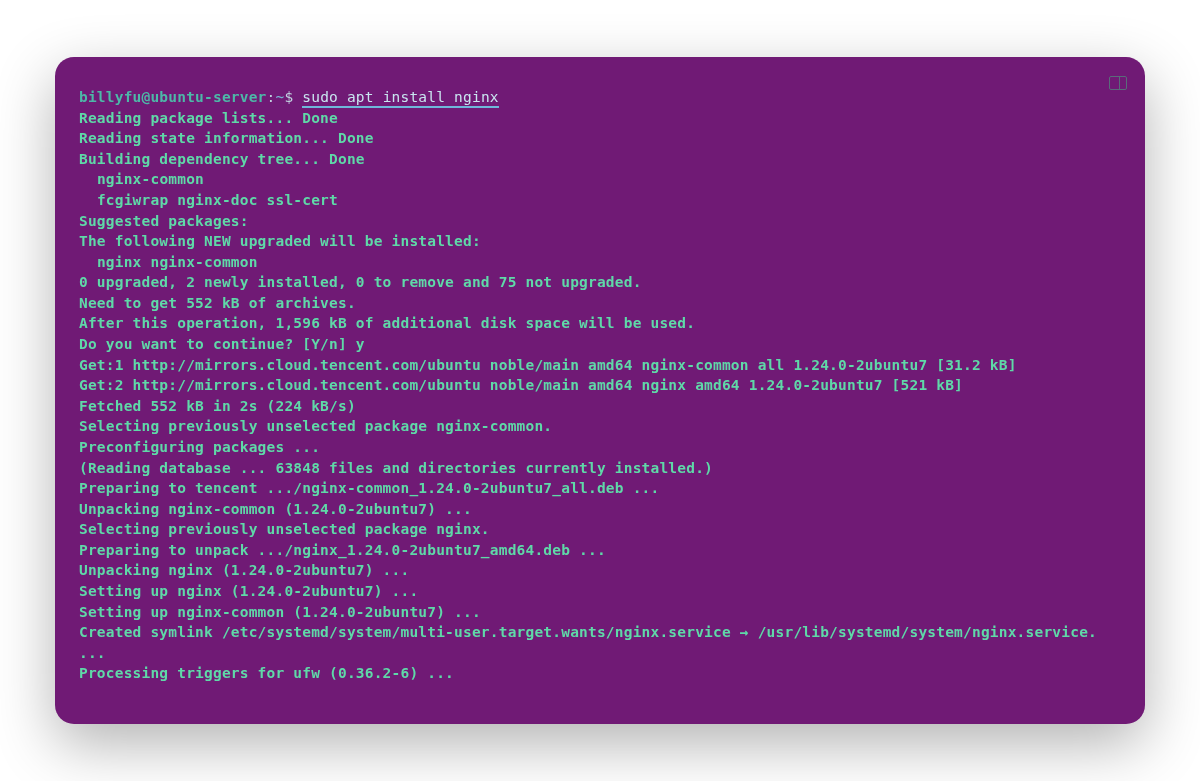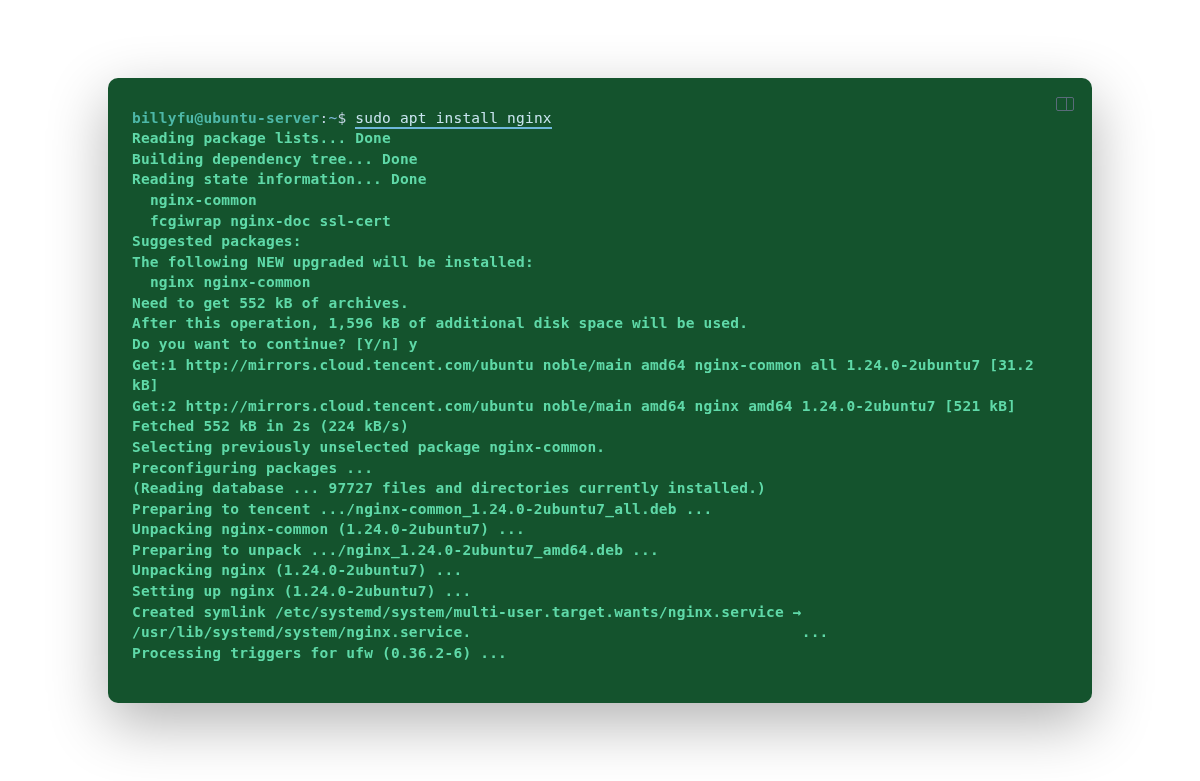--- a/index.html
+++ b/index.html
@@ -10,23 +10,23 @@
     body {
       background: #ffffff;
       display: flex;
       justify-content: center;
       align-items: center;
       min-height: 781px;
       padding: 40px;
       font-family: 'SF Mono', 'Menlo', 'Monaco', 'Consolas', monospace;
     }
     .terminal-window {
-      width: 984px;
-      background: #14532d;
-      border-radius: 10px;
+      width: 1090px;
+      background: #701a75;
+      border-radius: 19px;
       box-shadow: 0 20px 60px rgba(0, 0, 0, 0.3);
       overflow: hidden;
       position: relative;
     }
     .window-controls {
       position: absolute;
       top: 18px;
       right: 18px;
       z-index: 10;
     }
@@ -85,38 +85,41 @@
 <body>
 
 <div class="terminal-window">
   <div class="window-controls">
     <span class="window-icon"></span>
   </div>
   <div class="terminal-content">
     <div class="prompt-line"><span class="user-host">billyfu@ubuntu-server</span><span class="colon">:</span><span class="tilde">~</span><span class="dollar">$</span> <span class="command">sudo apt install nginx</span></div>
     <div id="output">
         <div class="output-line">Reading package lists... Done</div>
+        <div class="output-line">Reading state information... Done</div>
         <div class="output-line">Building dependency tree... Done</div>
-        <div class="output-line">Reading state information... Done</div>
         <div class="output-line">  nginx-common</div>
         <div class="output-line">  fcgiwrap nginx-doc ssl-cert</div>
         <div class="output-line">Suggested packages:</div>
         <div class="output-line">The following NEW upgraded will be installed:</div>
         <div class="output-line">  nginx nginx-common</div>
+        <div class="output-line">0 upgraded, 2 newly installed, 0 to remove and 75 not upgraded.</div>
         <div class="output-line">Need to get 552 kB of archives.</div>
         <div class="output-line">After this operation, 1,596 kB of additional disk space will be used.</div>
         <div class="output-line">Do you want to continue? [Y/n] y</div>
         <div class="output-line">Get:1 http://mirrors.cloud.tencent.com/ubuntu noble/main amd64 nginx-common all 1.24.0-2ubuntu7 [31.2 kB]</div>
         <div class="output-line">Get:2 http://mirrors.cloud.tencent.com/ubuntu noble/main amd64 nginx amd64 1.24.0-2ubuntu7 [521 kB]</div>
         <div class="output-line">Fetched 552 kB in 2s (224 kB/s)</div>
         <div class="output-line">Selecting previously unselected package nginx-common.</div>
         <div class="output-line">Preconfiguring packages ...</div>
-        <div class="output-line">(Reading database ... 97727 files and directories currently installed.)</div>
+        <div class="output-line">(Reading database ... 63848 files and directories currently installed.)</div>
         <div class="output-line">Preparing to tencent .../nginx-common_1.24.0-2ubuntu7_all.deb ...</div>
         <div class="output-line">Unpacking nginx-common (1.24.0-2ubuntu7) ...</div>
+        <div class="output-line">Selecting previously unselected package nginx.</div>
         <div class="output-line">Preparing to unpack .../nginx_1.24.0-2ubuntu7_amd64.deb ...</div>
         <div class="output-line">Unpacking nginx (1.24.0-2ubuntu7) ...</div>
         <div class="output-line">Setting up nginx (1.24.0-2ubuntu7) ...</div>
+        <div class="output-line">Setting up nginx-common (1.24.0-2ubuntu7) ...</div>
         <div class="output-line">Created symlink /etc/systemd/system/multi-user.target.wants/nginx.service → /usr/lib/systemd/system/nginx.service.                                     ...</div>
         <div class="output-line">Processing triggers for ufw (0.36.2-6) ...</div>
       </div>
   </div>
 </div>
 
 </body></html>

